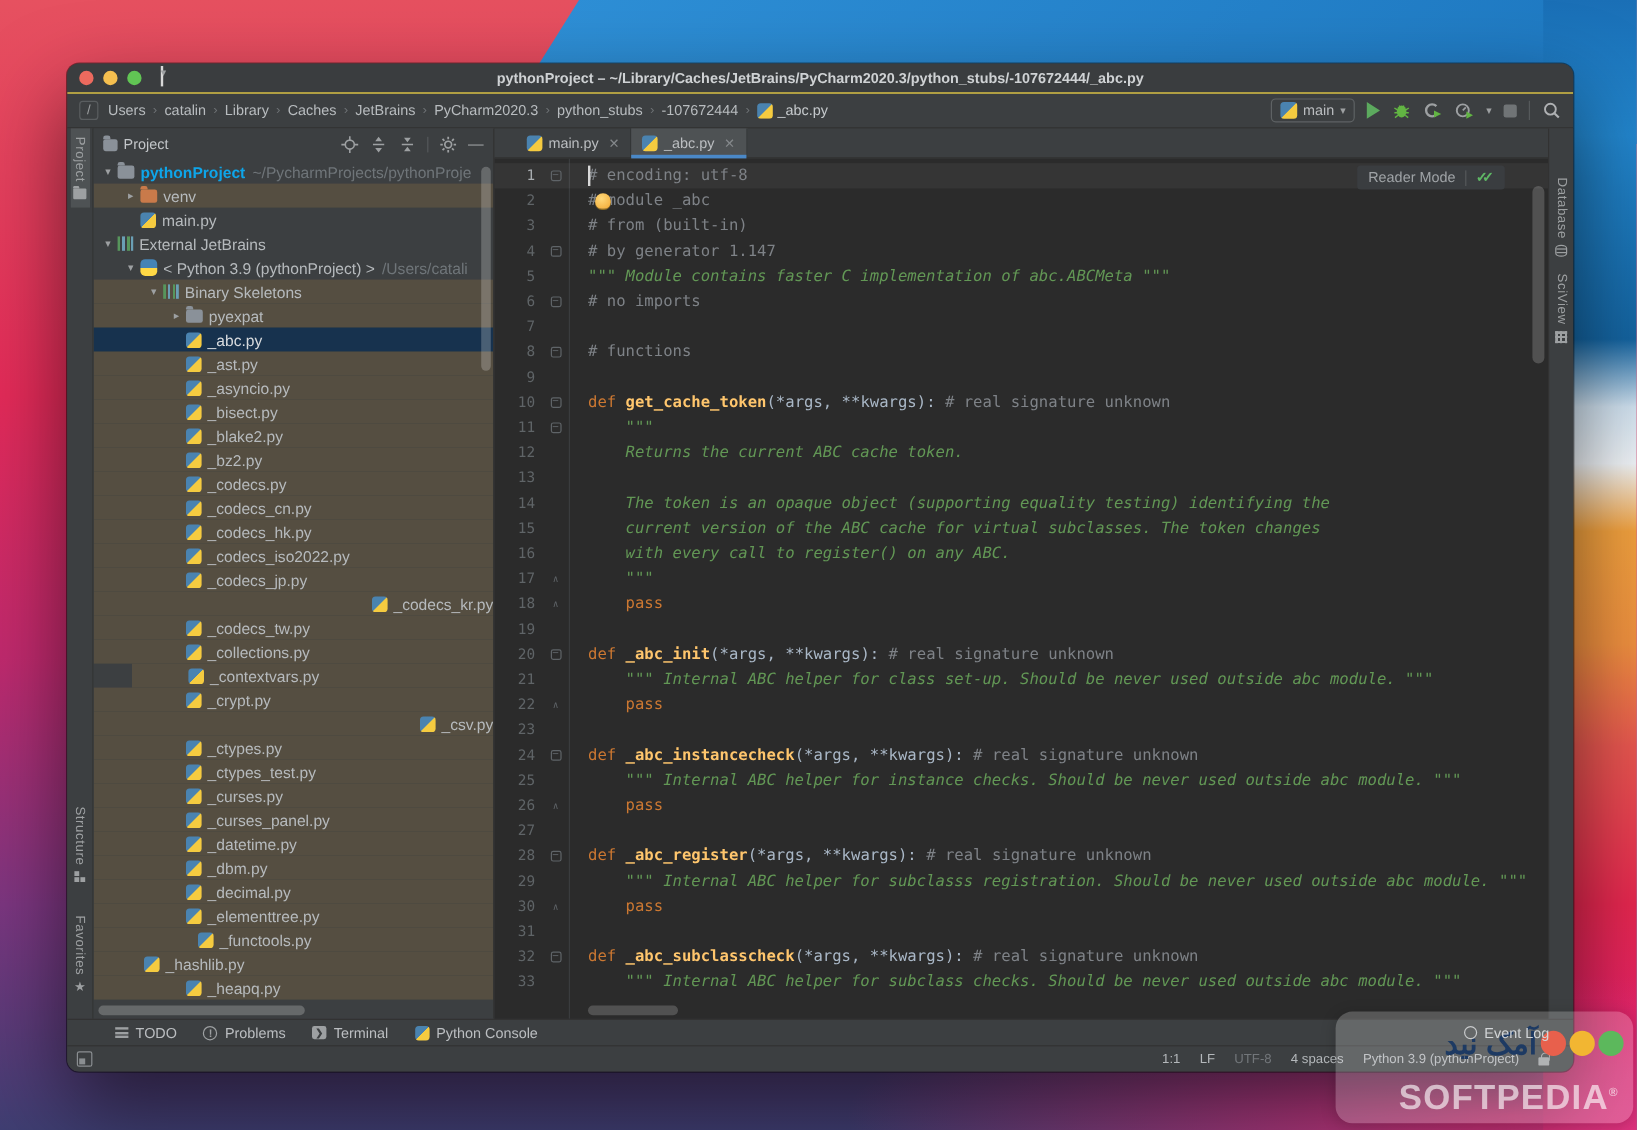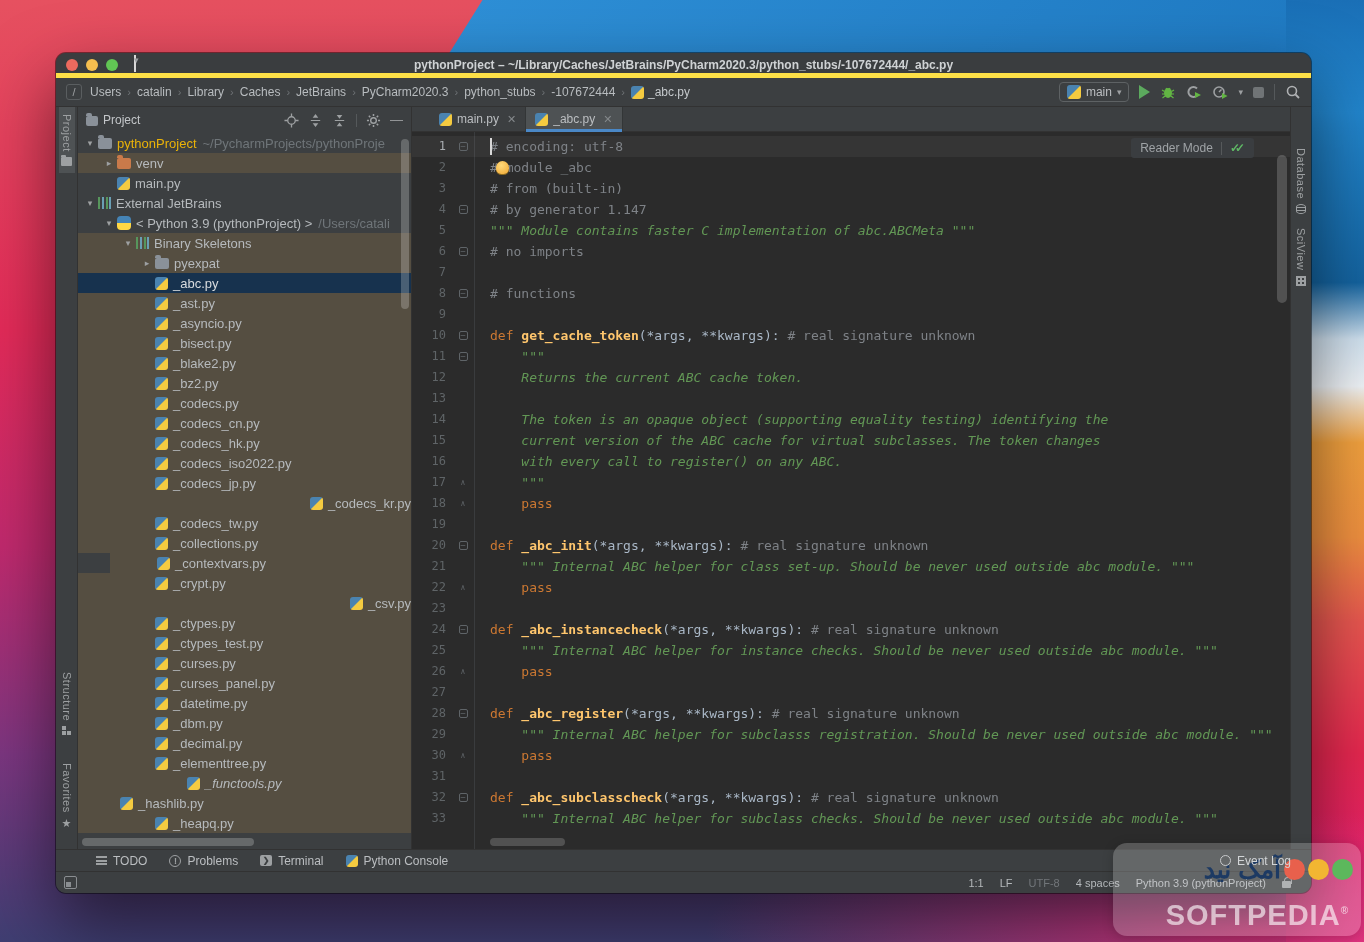--- a/index.html
+++ b/index.html
@@ -13,21 +13,21 @@
   .wp-right { position:absolute; right:0; top:0; width:78px; height:942px;
     background:linear-gradient(180deg,#1a6fb6 0%,#2285cc 12%,#14639f 30%,#cfe0ee 36%,#eef2f6 41%,#f0a03e 47%,#ee8f3f 57%,#e6564f 66%,#e4274f 80%,#e31f6b 93%,#e0337f 100%); }
   .wp-pink { position:absolute; left:700px; top:810px; width:800px; height:240px;
     background:radial-gradient(ellipse at 70% 50%, #e0337f 0%, rgba(224,51,127,0) 70%); }
 
   
   .window { position:absolute; left:56px; top:53px; width:1255px; height:840px;
     background:#3c3f41; border-radius:10px; overflow:hidden;
     box-shadow:0 30px 70px rgba(0,0,0,.55), 0 0 0 1px rgba(0,0,0,.45);
     display:flex; flex-direction:column; color:#bbbec1; font-size:12px; }
-  .titlebar { height:25px; flex:none; position:relative; background:#3a3d3f; border-bottom:5px solid #fde047; }
+  .titlebar { height:25px; flex:none; position:relative; background:#3a3d3f; border-bottom:1px solid #fde047; }
   .lights { position:absolute; left:10px; top:6px; display:flex; gap:8px; }
   .light { width:12px; height:12px; border-radius:50%; }
   .l-red{ background:#ec6a5e;} .l-yellow{ background:#f5bf4f;} .l-green{ background:#61c554;}
   .title-text { position:absolute; left:0; right:0; top:5px; text-align:center; color:#cfd2d4; font-size:12px; font-weight:bold; }
 
   .navbar { height:29px; flex:none; display:flex; align-items:center; padding:0 10px; border-bottom:1px solid #323232; }
   .slashbox { width:16px; height:16px; border:1px solid #5a5e60; border-radius:3px; color:#9da0a2;
     font-size:11px; text-align:center; line-height:14px; margin-right:8px; flex:none; }
   .crumbs { display:flex; align-items:center; gap:6px; white-space:nowrap; overflow:hidden; }
   .crumb { color:#b8bcbf; font-size:12px; }
@@ -71,21 +71,21 @@
   .panel-header .ph-label { color:#c3c6c9; font-size:12px; }
   .panel-header .caret { color:#9da0a2; font-size:9px; }
   .ph-icons { margin-left:auto; display:flex; align-items:center; gap:9px; }
   .tree { flex:1; position:relative; overflow:hidden; font-size:13px; }
   .trow { height:20px; display:flex; align-items:center; white-space:nowrap; }
   .trow.tint { background:#554e41; }
   .trow.selected { background:#17324e; }
   .tchev { width:16px; flex:none; color:#9da0a2; font-size:9px; text-align:center; }
   .tlabel { margin-left:5px; color:#b6babd; }
   .trow.selected .tlabel { color:#d8dbde; }
-  .tlabel.bold { font-weight:normal; color:#eab308; }
+  .tlabel.bold { font-weight:bold; color:#0ea5e9; }
   .tpath { margin-left:6px; color:#6f7579; }
   .ticon { flex:none; }
   .ic-folder { width:14px; height:11px; background:#8a9199; border-radius:2px; position:relative; margin-top:1px; }
   .ic-folder::before { content:""; position:absolute; top:-3px; left:0; width:6px; height:3px; background:inherit; border-radius:2px 2px 0 0; }
   .ic-folder.excl { background:#c97a4a; }
   .ic-folder.excl::before { background:#c97a4a; }
   .ic-lib { width:13px; height:12px;
     background:linear-gradient(90deg,#57965c 0 2px,transparent 2px 4px,#6a9fb5 4px 6px,transparent 6px 8px,#57965c 8px 10px,transparent 10px 11px,#6a9fb5 11px 13px); }
   .ic-py { width:13px; height:13px; border-radius:3px; background:linear-gradient(135deg,#4a83b0 0 49%,#f5cb40 51% 100%); }
   .ic-pylogo { width:14px; height:14px; border-radius:4px; background:linear-gradient(180deg,#4584b6 0 50%,#ffd845 50% 100%); }
@@ -447,21 +447,21 @@
             <div class="trow tint" style="padding-left: 61px;">
               <span class="tchev"></span>
               <span class="ticon ic-py"></span>
               <span class="tlabel">_decimal.py</span>
             </div>
             <div class="trow tint" style="padding-left: 61px;">
               <span class="tchev"></span>
               <span class="ticon ic-py"></span>
               <span class="tlabel">_elementtree.py</span>
             </div>
-            <div class="trow tint" style="padding-left: 93px; font-style: italic;">
+            <div class="trow tint" style="padding-left: 71px;">
               <span class="tchev"></span>
               <span class="ticon ic-py"></span>
               <span class="tlabel">_functools.py</span>
             </div>
             <div class="trow tint" style="padding-left: 26px;">
               <span class="tchev"></span>
               <span class="ticon ic-py"></span>
               <span class="tlabel">_hashlib.py</span>
             </div>
             <div class="trow tint" style="padding-left: 61px;">

